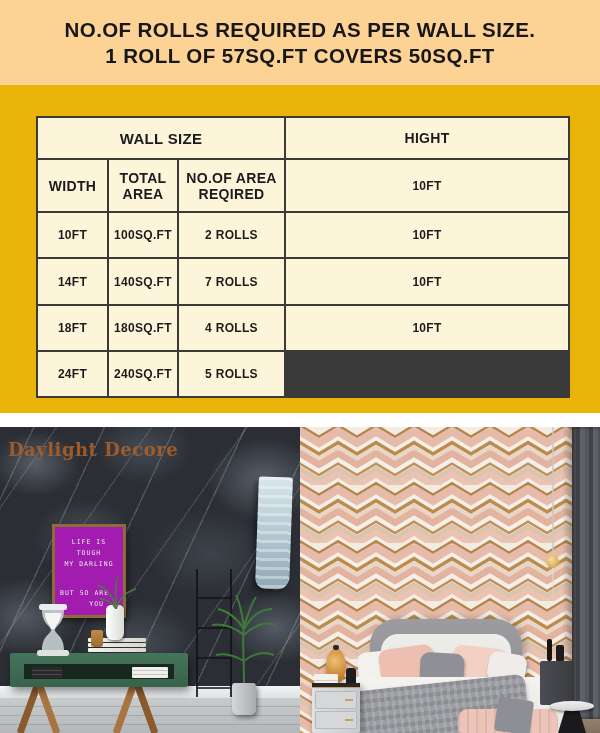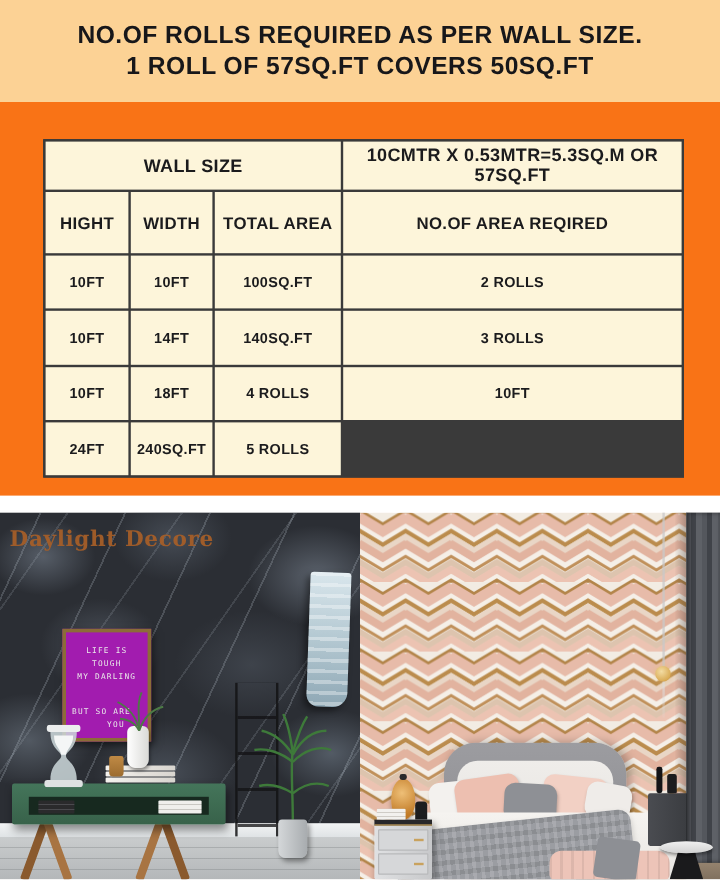--- a/index.html
+++ b/index.html
@@ -8,21 +8,21 @@
   .stage { position:relative; width:592px; height:733px; background:#ffffff; }
 
   
   .banner { position:absolute; left:0; top:0; width:600px; height:85px;
     background:#fcd295; display:flex; flex-direction:column; justify-content:center;
     align-items:center; gap:2px; }
   .banner .line { font-weight:bold; font-size:20.5px; letter-spacing:.4px; color:#17171a; }
 
   
   .table-section { position:absolute; left:0; top:85px; width:600px; height:328px;
-    background:#f97316; }
+    background:#eab308; }
   .rolls-table { position:absolute; left:36px; top:31px; width:534px;
     display:grid; grid-template-columns:69px 68px 105px 1fr;
     grid-template-rows:40px 51px 44px 45px 44px 44px;
     gap:2px; background:#3a3a3a; border:2px solid #3a3a3a; }
   .cell { background:#fdf5da; display:flex; align-items:center; justify-content:center;
     text-align:center; font-weight:bold; color:#1b1b1d; font-size:12px;
     letter-spacing:.3px; padding:0 4px; }
   .cell.span3 { grid-column:1 / 4; }
   .cell.hdr { font-size:15px; }
   .cell.colhdr { font-size:14px; }
@@ -189,39 +189,39 @@
 <div class="stage">
 
   <div class="banner">
     <div class="line">NO.OF ROLLS REQUIRED AS PER WALL SIZE.</div>
     <div class="line">1 ROLL OF 57SQ.FT COVERS 50SQ.FT</div>
   </div>
 
   <div class="table-section">
     <div class="rolls-table">
       <div class="cell span3 hdr">WALL SIZE</div>
-      <div class="cell hdr">10CMTR X 0.53MTR=5.3SQ.M OR 57SQ.FT</div>
 
       <div class="cell colhdr">HIGHT</div>
       <div class="cell colhdr">WIDTH</div>
       <div class="cell colhdr">TOTAL AREA</div>
       <div class="cell colhdr">NO.OF AREA REQIRED</div>
 
       <div class="cell">10FT</div>
       <div class="cell">10FT</div>
       <div class="cell">100SQ.FT</div>
       <div class="cell">2 ROLLS</div>
 
       <div class="cell">10FT</div>
       <div class="cell">14FT</div>
       <div class="cell">140SQ.FT</div>
-      <div class="cell">3 ROLLS</div>
+      <div class="cell">7 ROLLS</div>
 
       <div class="cell">10FT</div>
       <div class="cell">18FT</div>
+      <div class="cell">180SQ.FT</div>
       <div class="cell">4 ROLLS</div>
 
       <div class="cell">10FT</div>
       <div class="cell">24FT</div>
       <div class="cell">240SQ.FT</div>
       <div class="cell">5 ROLLS</div>
     </div>
   </div>
 
   <div class="photos">

